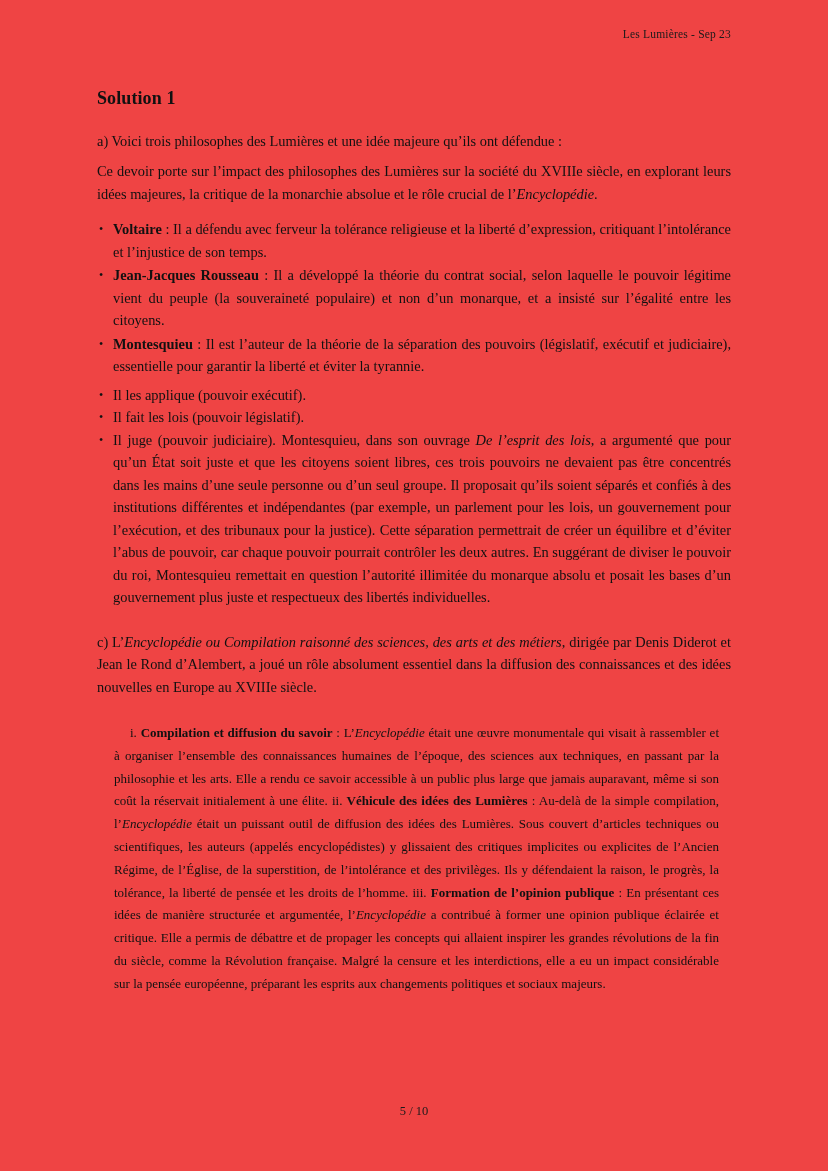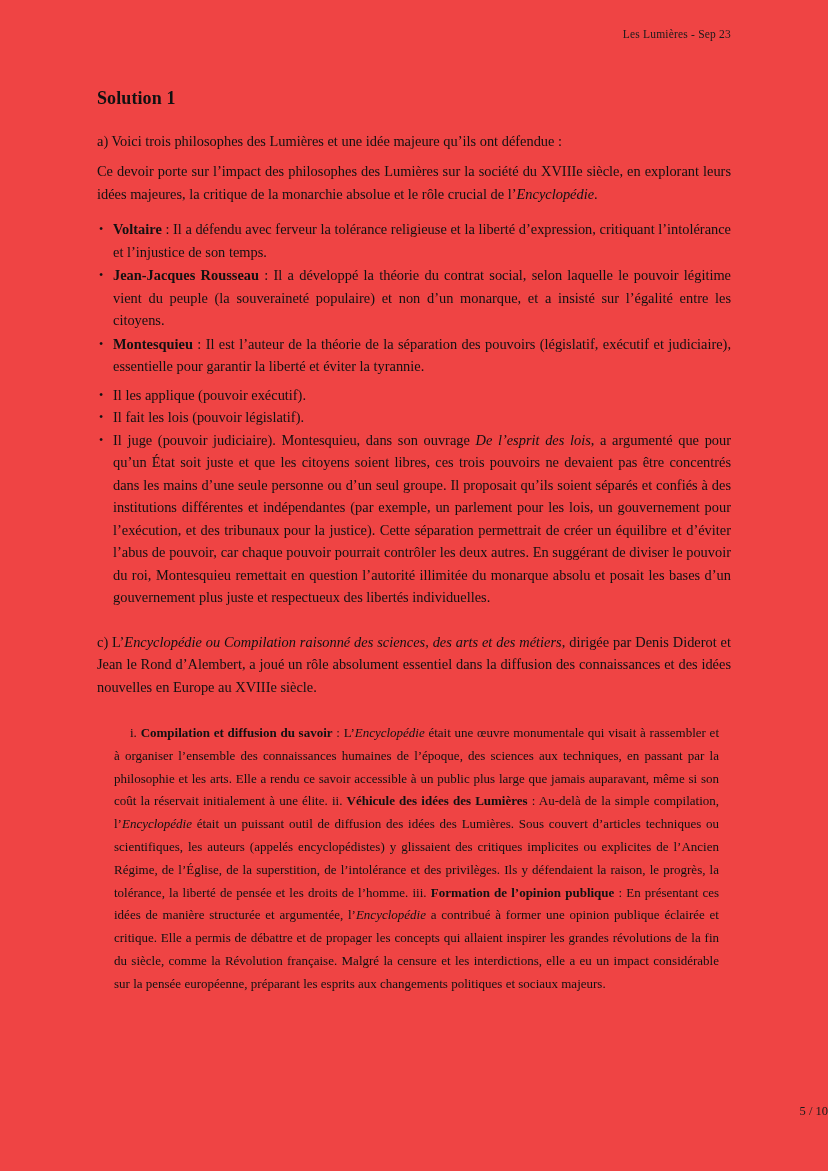--- a/index.html
+++ b/index.html
@@ -99,21 +99,21 @@
 
   b, .b { font-weight: bold; }
   i, .i { font-style: italic; }
 
   
   .page-footer {
     position: absolute;
     bottom: 52px;
     left: 0;
     width: 100%;
-    text-align: right;
+    text-align: center;
     font-size: 12.5px;
     color: #1a1a1a;
   }
 </style>
 </head>
 <body>
 
 <div class="page">
 
   <div class="running-header">Les Lumières - Sep 23</div>

